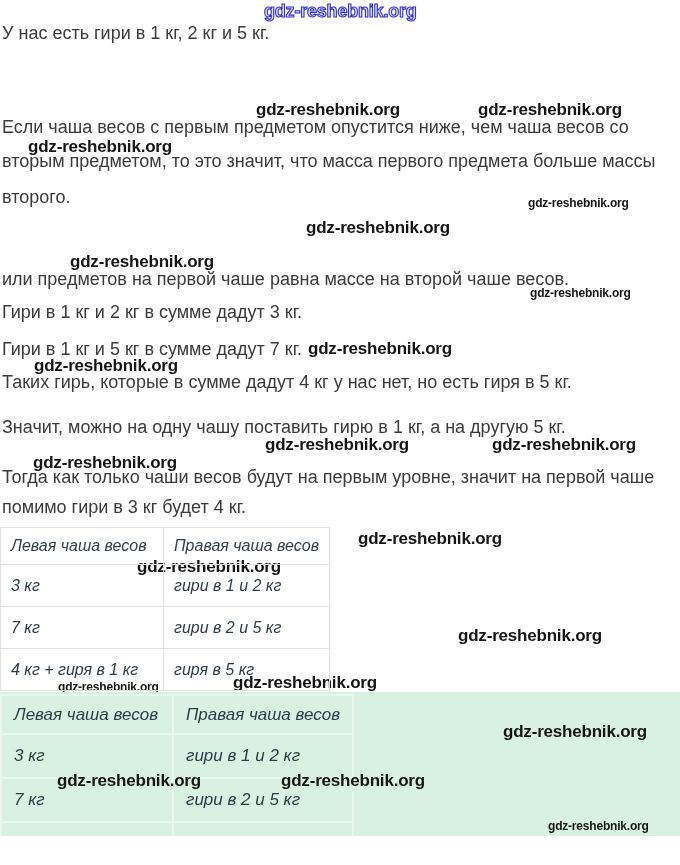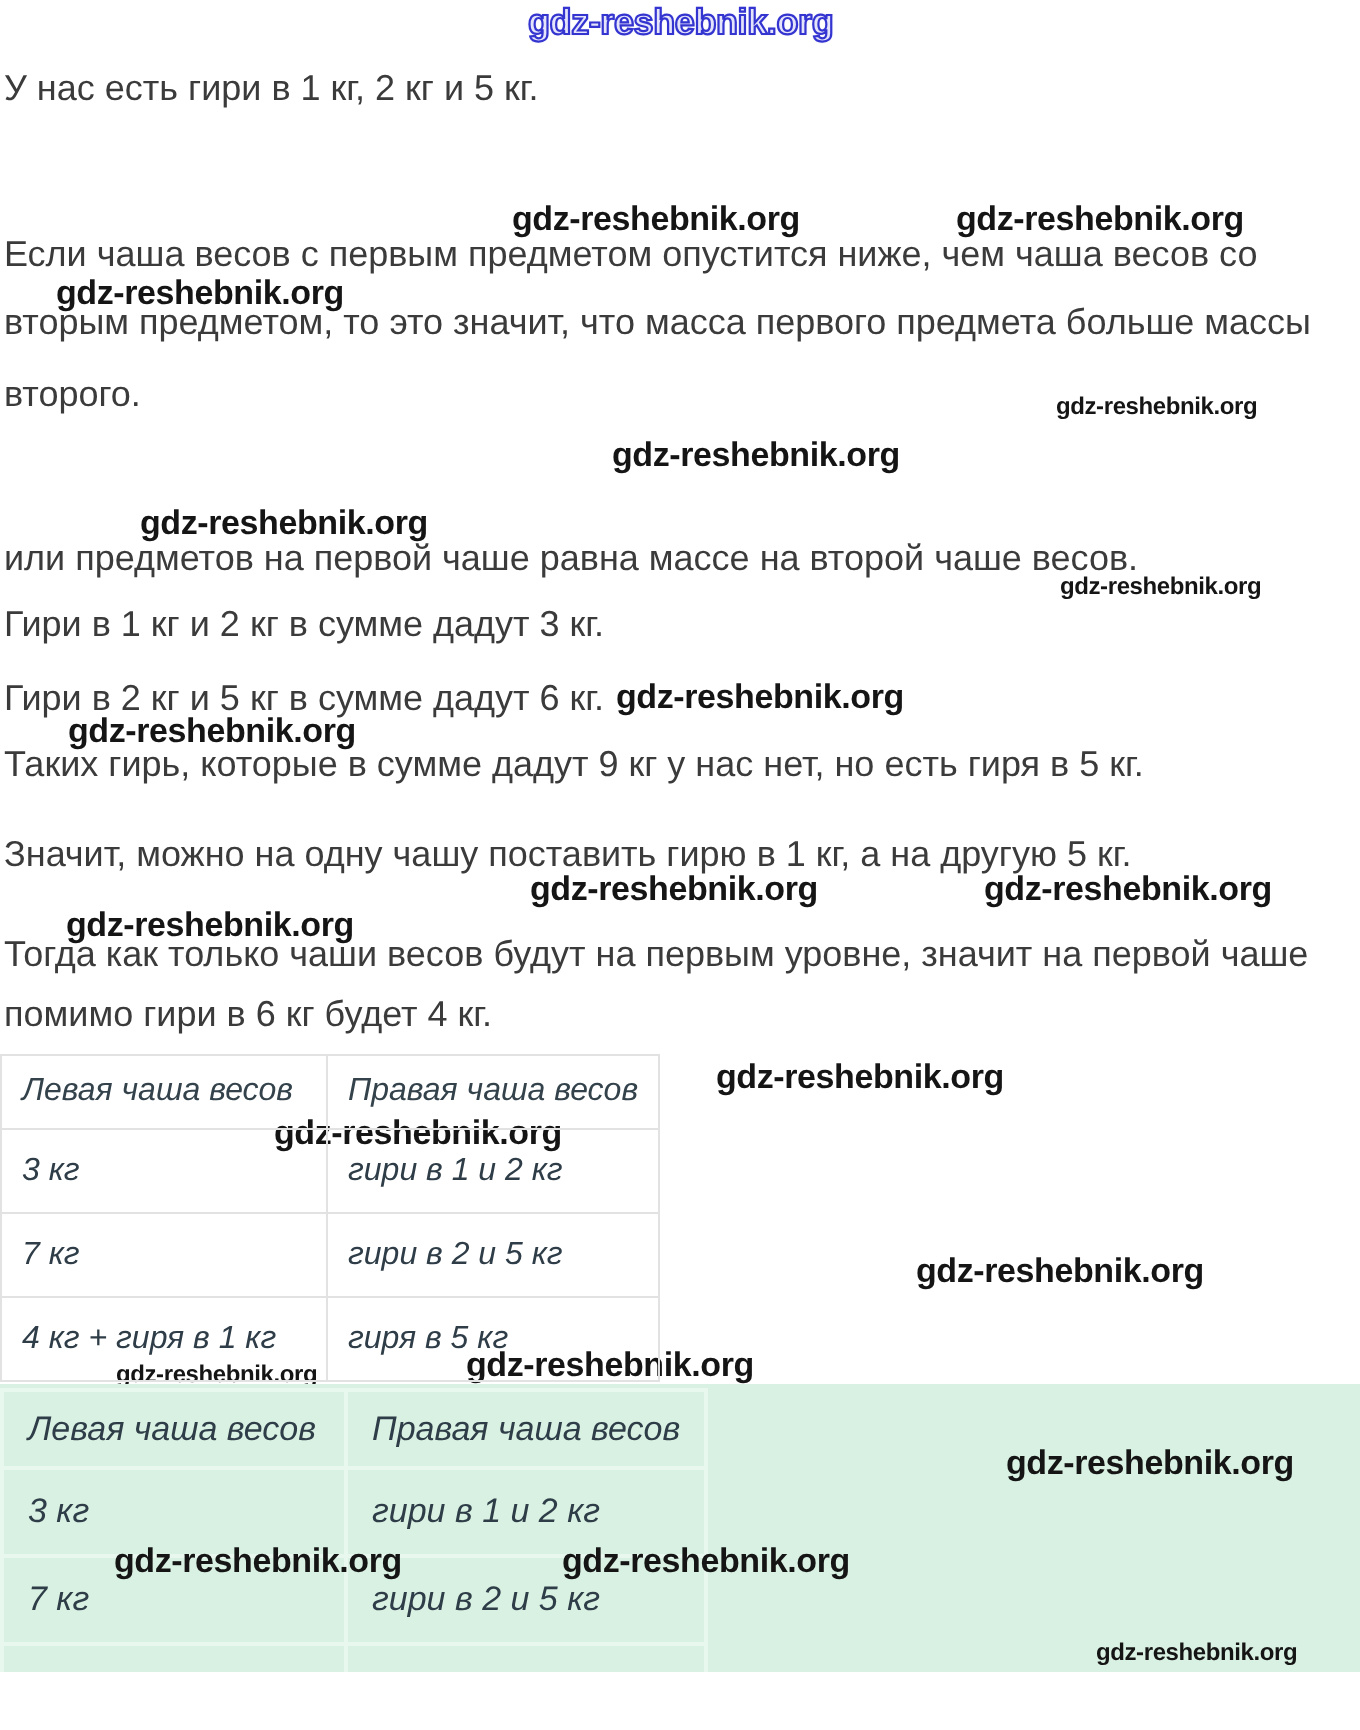--- a/index.html
+++ b/index.html
@@ -84,31 +84,31 @@
   .table2 td.c1 { width: 146px; }
   .table2 td.c2 { width: 146px; }
 </style>
 </head>
 <body>
 
 <div class="page">
 
   <span class="wm wm-blue" style="left:264px; top:2px;">gdz-reshebnik.org</span>
 
-  <div class="line" style="top:34px">У нас есть гири в 1 кг, 2 кг и 5 кг.</div>
+  <div class="line" style="top:23px">У нас есть гири в 1 кг, 2 кг и 5 кг.</div>
   <div class="line" style="top:117px">Если чаша весов с первым предметом опустится ниже, чем чаша весов со</div>
   <div class="line" style="top:151px">вторым предметом, то это значит, что масса первого предмета больше массы</div>
   <div class="line" style="top:187px">второго.</div>
   <div class="line" style="top:269px">или предметов на первой чаше равна массе на второй чаше весов.</div>
   <div class="line" style="top:302px">Гири в 1 кг и 2 кг в сумме дадут 3 кг.</div>
-  <div class="line" style="top:339px">Гири в 2 кг и 5 кг в сумме дадут 6 кг.</div>
-  <div class="line" style="top:372px">Таких гирь, которые в сумме дадут 9 кг у нас нет, но есть гиря в 5 кг.</div>
+  <div class="line" style="top:339px">Гири в 1 кг и 5 кг в сумме дадут 7 кг.</div>
+  <div class="line" style="top:372px">Таких гирь, которые в сумме дадут 4 кг у нас нет, но есть гиря в 5 кг.</div>
   <div class="line" style="top:417px">Значит, можно на одну чашу поставить гирю в 1 кг, а на другую 5 кг.</div>
   <div class="line" style="top:467px">Тогда как только чаши весов будут на первым уровне, значит на первой чаше</div>
-  <div class="line" style="top:497px">помимо гири в 6 кг будет 4 кг.</div>
+  <div class="line" style="top:497px">помимо гири в 3 кг будет 4 кг.</div>
 
   <span class="wm" style="left:256px; top:101px;">gdz-reshebnik.org</span>
   <span class="wm" style="left:478px; top:101px;">gdz-reshebnik.org</span>
   <span class="wm" style="left:28px;  top:138px;">gdz-reshebnik.org</span>
   <span class="wm wm-sm" style="left:528px; top:197px;">gdz-reshebnik.org</span>
   <span class="wm" style="left:306px; top:219px;">gdz-reshebnik.org</span>
   <span class="wm" style="left:70px;  top:253px;">gdz-reshebnik.org</span>
   <span class="wm wm-sm" style="left:530px; top:287px;">gdz-reshebnik.org</span>
   <span class="wm" style="left:308px; top:340px;">gdz-reshebnik.org</span>
   <span class="wm" style="left:34px;  top:357px;">gdz-reshebnik.org</span>

